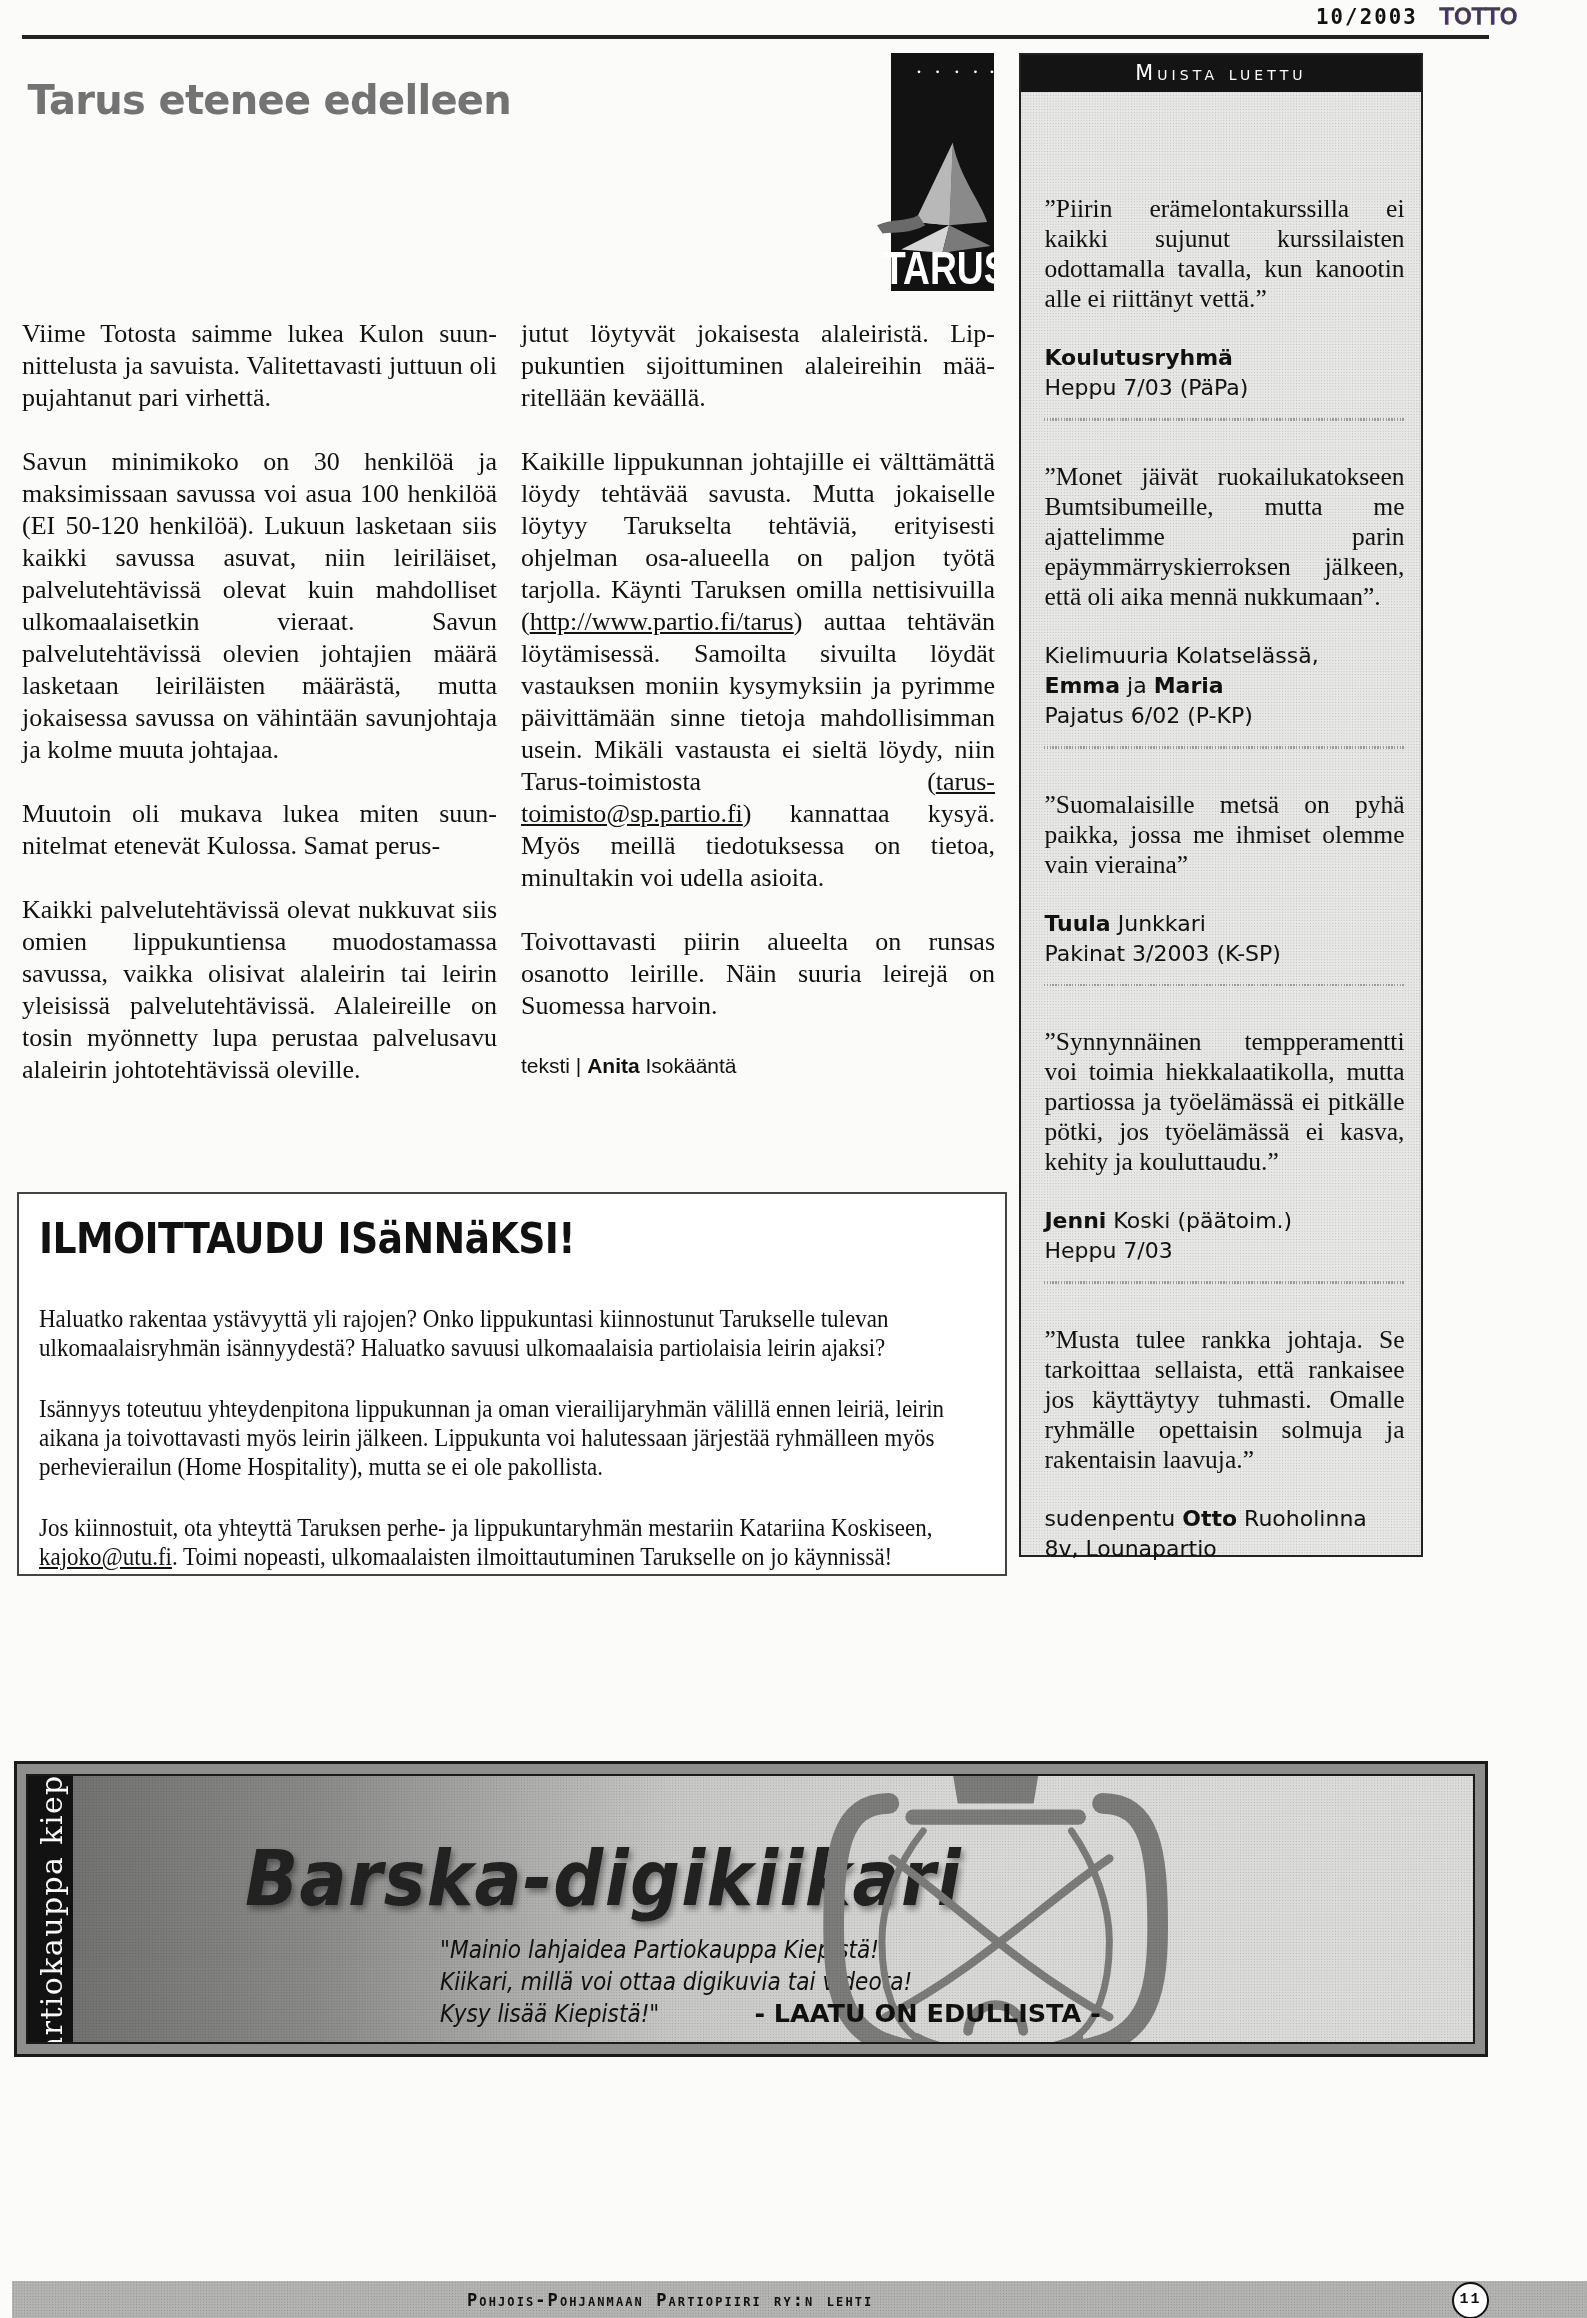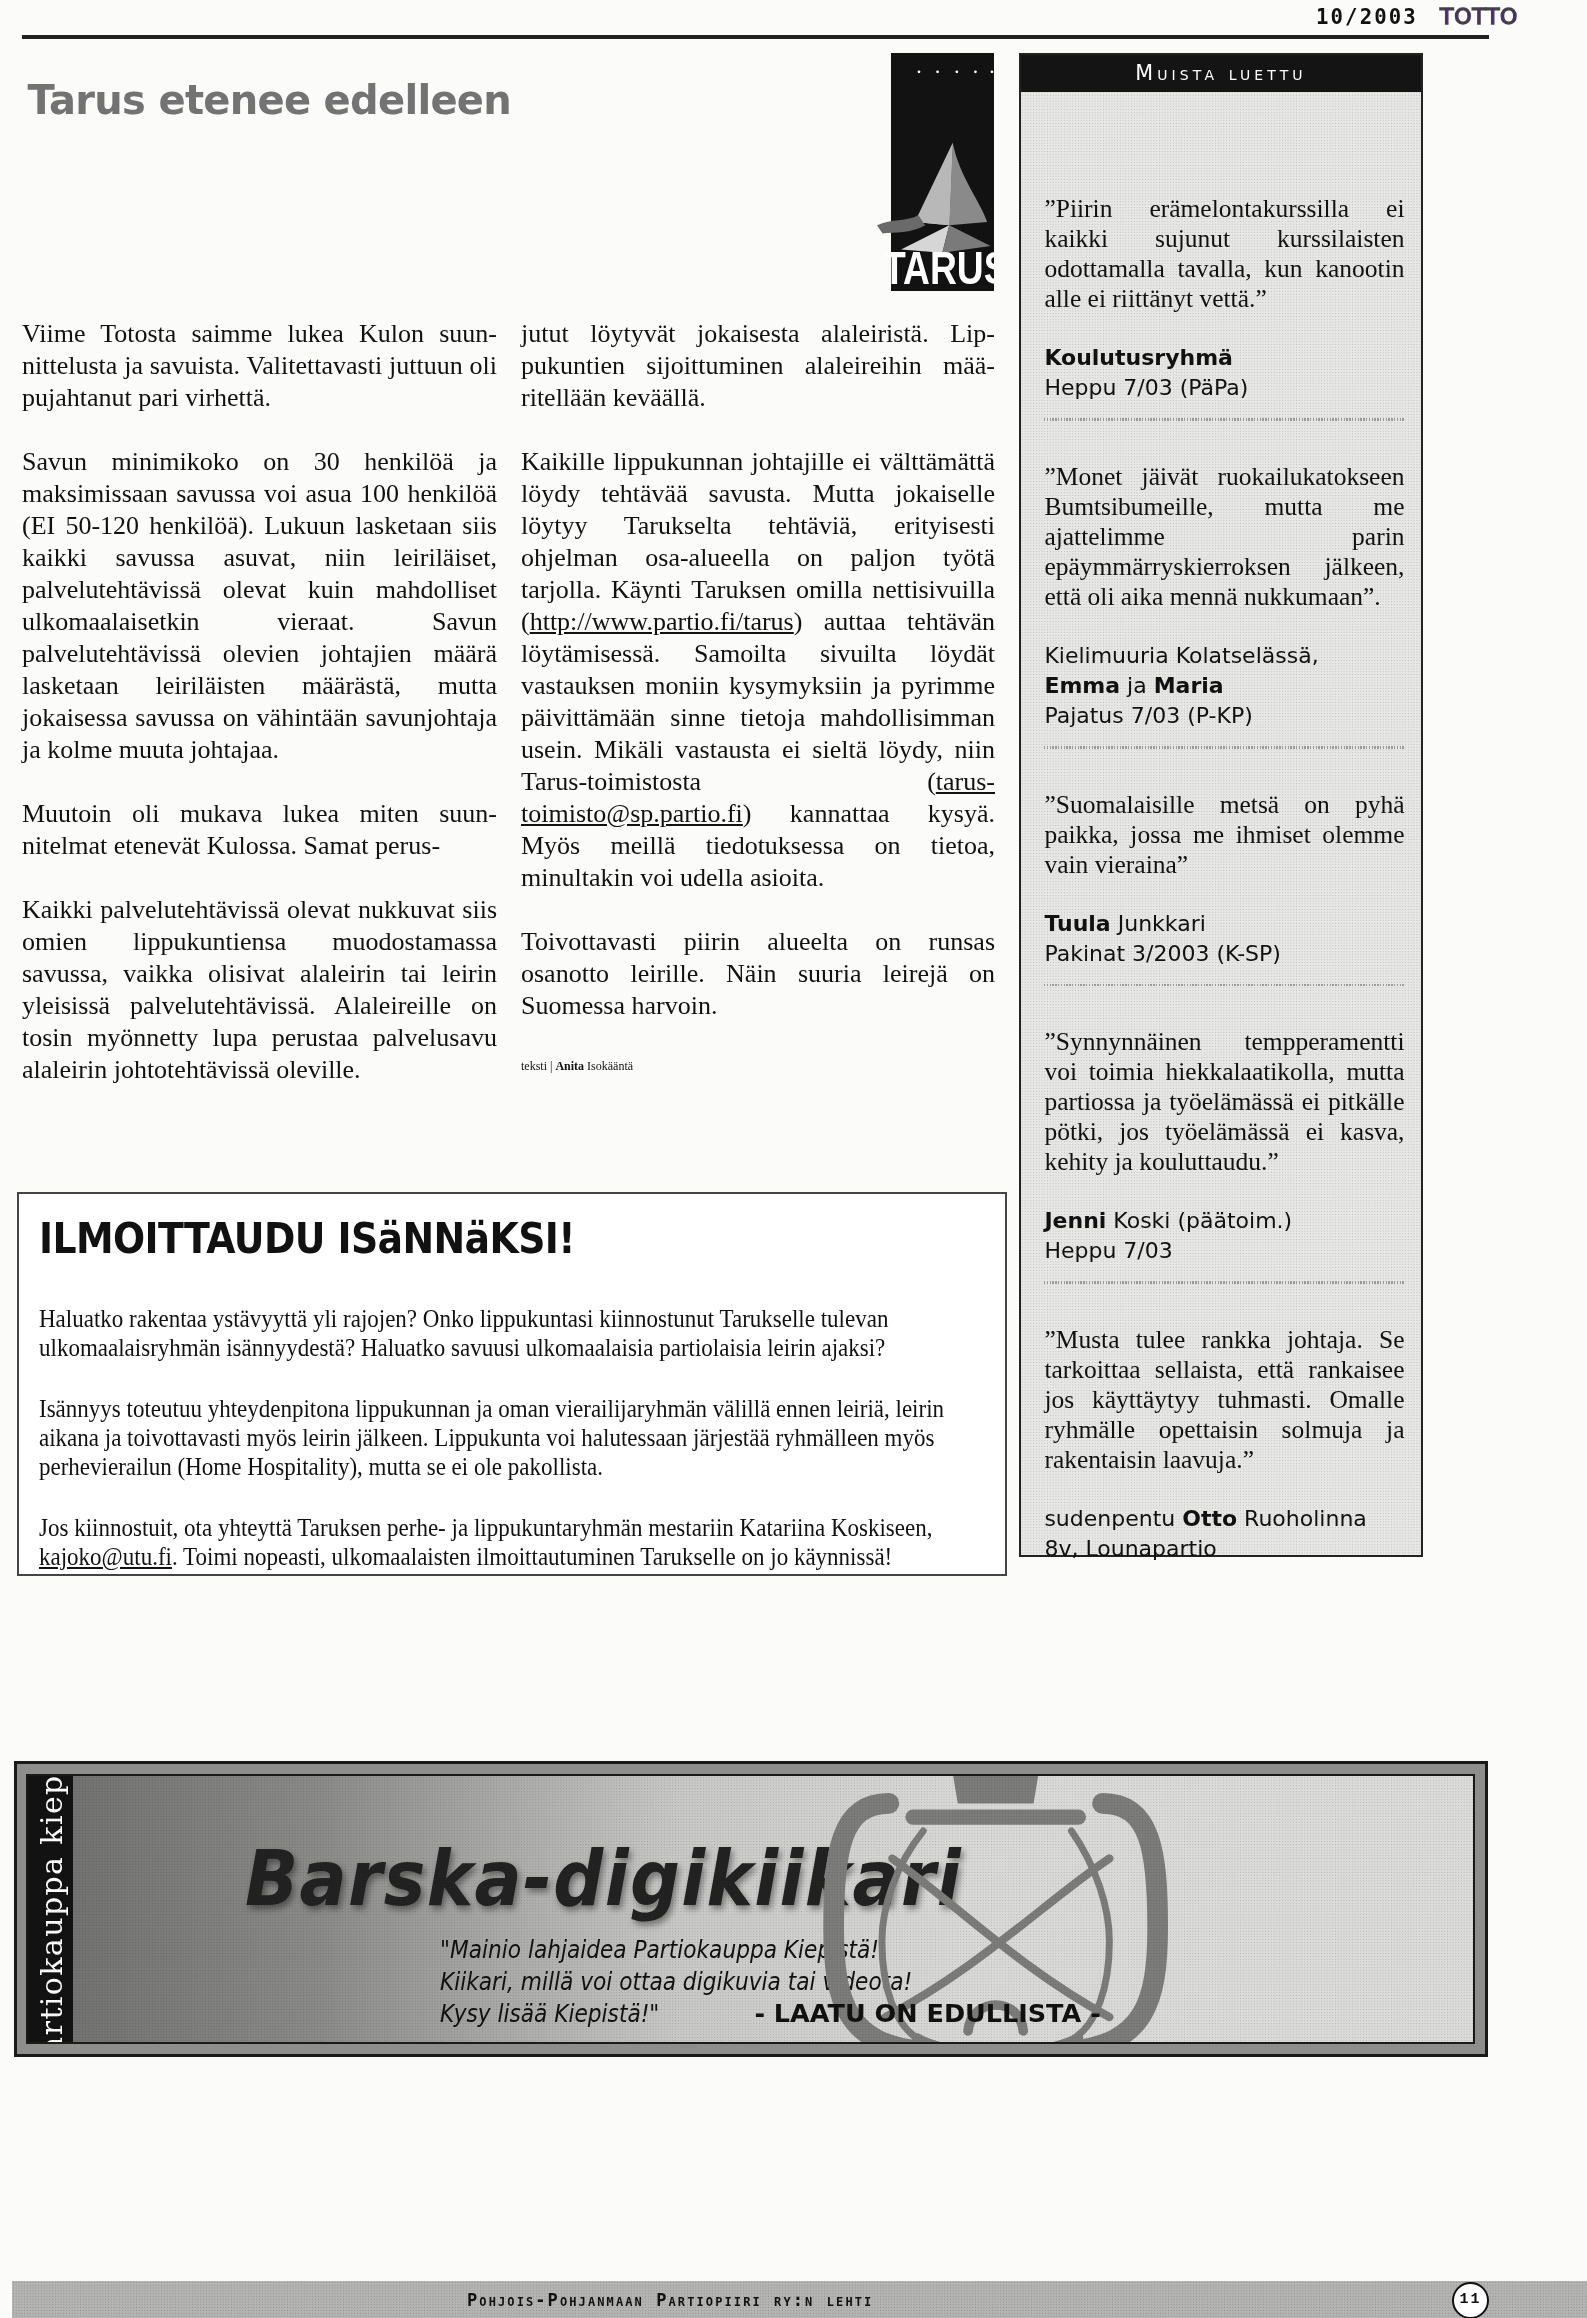--- a/index.html
+++ b/index.html
@@ -17,21 +17,21 @@
   
   .tarus-logo { position: absolute; left: 891px; top: 53px; width: 103px; height: 238px; background: #121212; overflow: visible; }
   .tarus-logo svg { position: absolute; left: -13.8px; top: 0; width: 117px; height: 238px; }
 
   
   .col { position: absolute; font-size: 26px; line-height: 32px; text-align: justify; hyphens: manual; }
   .col p { margin-bottom: 32px; }
   .col-left { left: 22px; top: 318px; width: 475px; }
   .col-mid { left: 521px; top: 318px; width: 474px; }
   .col a, .ad-box a { color: #111; text-decoration: underline; }
-  .credit { font-family: Liberation Serif, serif; font-size: 12px; margin-top: -4.1px; }
+  .credit { font-family: Liberation Sans, sans-serif; font-size: 21px; margin-top: -4.1px; }
   .credit b { font-weight: bold; }
 
   
   .sidebar { position: absolute; left: 1019px; top: 53px; width: 404px; height: 1504px; border: 2.8px solid #222; background: #e7e7e5;
     background-image: radial-gradient(#bdbdbb 0.6px, transparent 0.7px); background-size: 2.8px 2.8px; }
   .sidebar-head { height: 37px; background: #141414; color: #fff; text-align: center; font-family: "DejaVu Sans", sans-serif; font-size: 20.7px; letter-spacing: 4.1px; line-height: 37px; font-variant: small-caps; }
   .quotes { padding: 102px 16.5px 0 23.4px; }
   .quote { margin-bottom: 34px; }
   .quote-text { font-size: 25.5px; line-height: 30px; text-align: justify; }
   .quote-src { margin-top: 29px; font-family: "DejaVu Sans", sans-serif; font-size: 22px; line-height: 30px; }
@@ -109,21 +109,21 @@
 <aside class="sidebar">
   <div class="sidebar-head">Muista luettu</div>
   <div class="quotes">
     <div class="quote">
       <div class="quote-text">”Piirin erämelontakurssilla ei kaikki sujunut kurssilaisten odottamalla ta­valla, kun kanootin alle ei riittänyt vet­tä.”</div>
       <div class="quote-src"><b>Koulutusryhmä</b><br><span>Heppu 7/03 (PäPa)</span></div>
       <div class="sep"></div>
     </div>
     <div class="quote">
       <div class="quote-text">”Monet jäivät ruokailukatokseen Bumtsibumeille, mutta me ajattelim­me parin epäymmärryskierroksen jäl­keen, että oli aika mennä nukkumaan”.</div>
-      <div class="quote-src"><span>Kielimuuria Kolatselässä,</span><br><b>Emma</b><span> ja </span><b>Maria</b><br><span>Pajatus 7/03 (P-KP)</span></div>
+      <div class="quote-src"><span>Kielimuuria Kolatselässä,</span><br><b>Emma</b><span> ja </span><b>Maria</b><br><span>Pajatus 6/02 (P-KP)</span></div>
       <div class="sep"></div>
     </div>
     <div class="quote">
       <div class="quote-text">”Suomalaisille metsä on pyhä paikka, jossa me ihmiset olemme vain vierai­na”</div>
       <div class="quote-src"><b>Tuula</b><span> Junkkari</span><br><span>Pakinat 3/2003 (K-SP)</span></div>
       <div class="sep"></div>
     </div>
     <div class="quote">
       <div class="quote-text">”Synnynnäinen tempperamentti voi toimia hiekkalaatikolla, mutta parti­ossa ja työelämässä ei pitkälle pötki, jos työelämässä ei kasva, kehity ja kou­luttaudu.”</div>
       <div class="quote-src"><b>Jenni</b><span> Koski (päätoim.)</span><br><span>Heppu 7/03</span></div>

